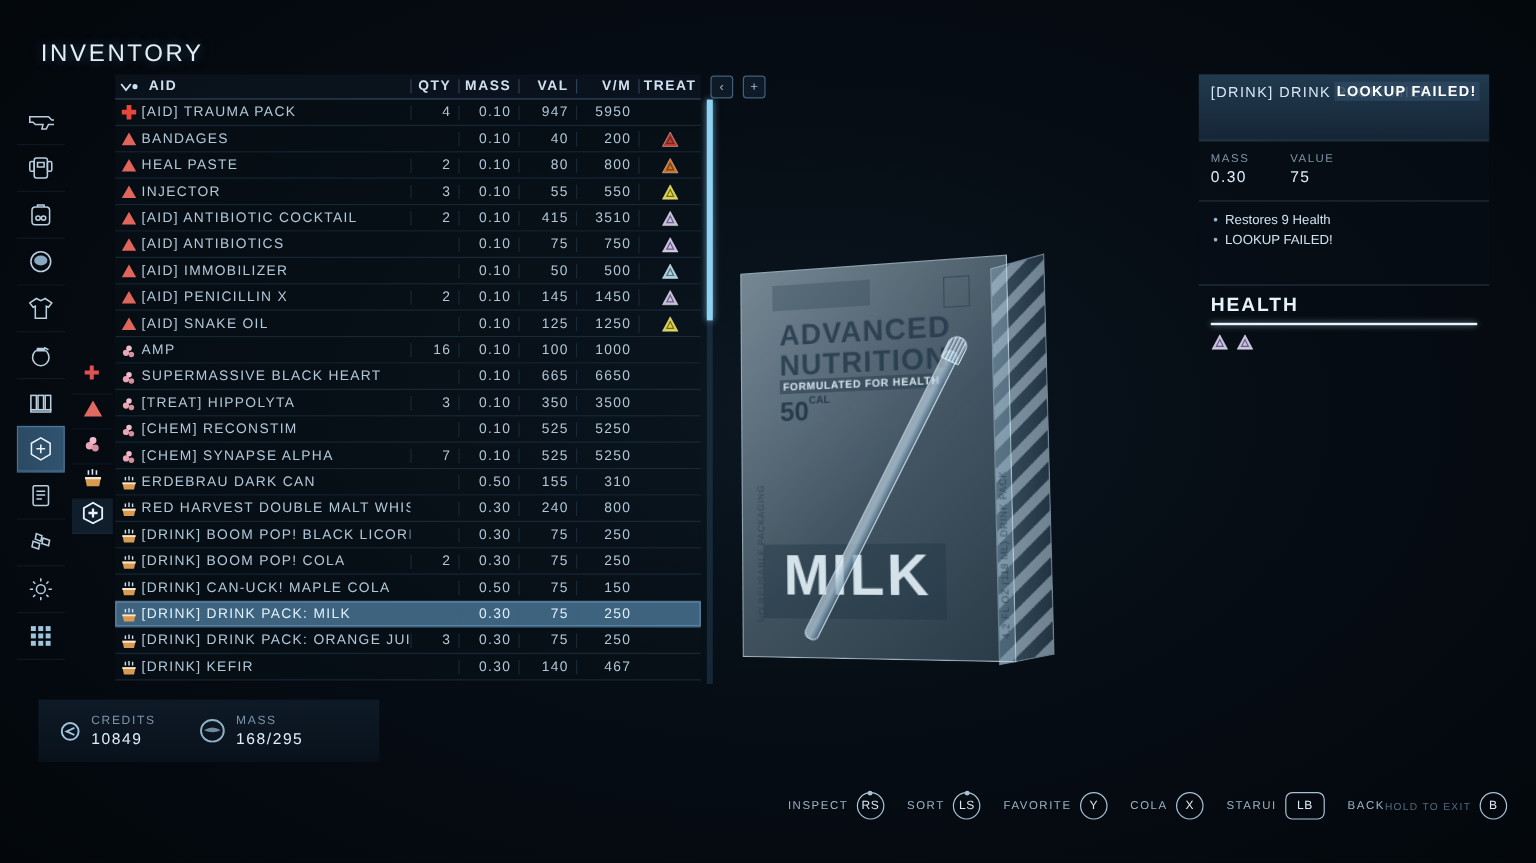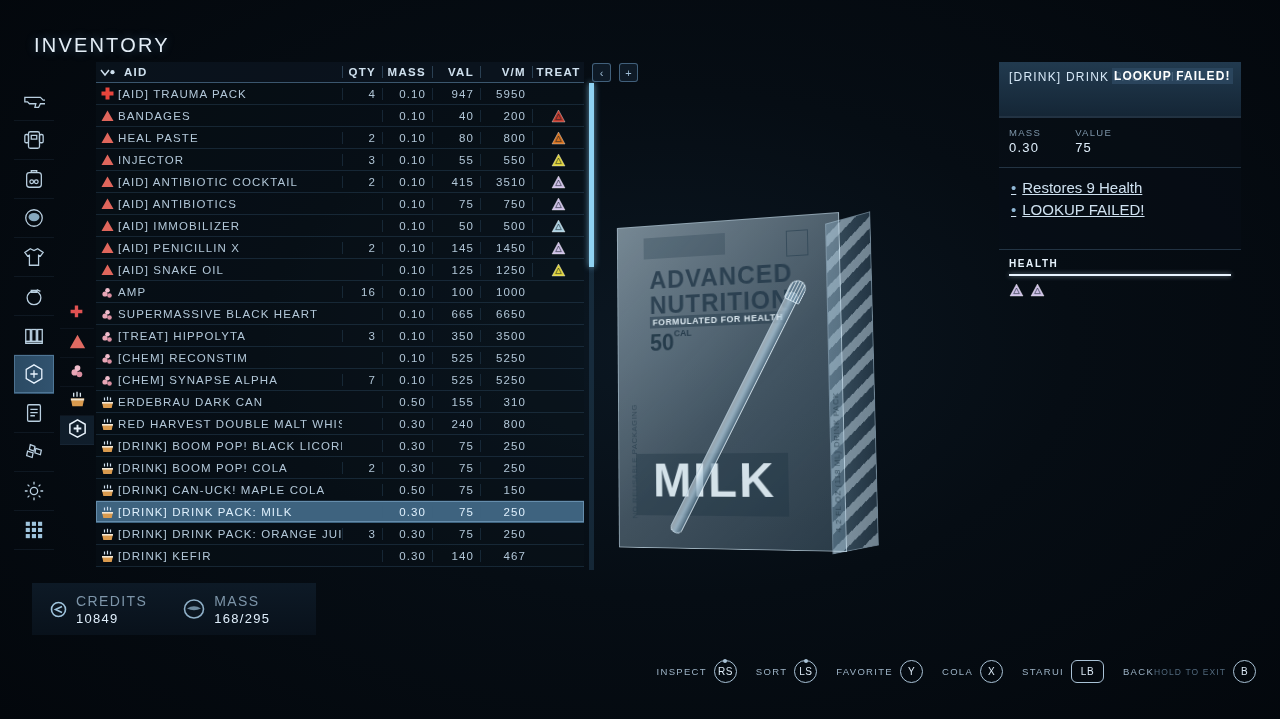--- a/index.html
+++ b/index.html
@@ -232,37 +232,37 @@
   .d-sep { height:1px; background: rgba(110,155,195,.28); }
   #d-desc {
     padding:10px 10px 22px 10px; font-size:11.5px; line-height:1.42;
     color:#9fb6c9; background:rgba(8,16,24,.55); min-height:62px;
   }
   #d-stats { display:flex; padding:9px 10px 12px 10px; background:rgba(8,16,24,.45); }
   .stat { margin-right:34px; }
   .stat-label { font-size:9.5px; letter-spacing:1.3px; color:#7d95a9; }
   .stat-val { font-size:13px; letter-spacing:1.2px; color:#dfeefb; margin-top:2px; }
   #d-effects { padding:9px 10px 28px 12px; background:rgba(8,16,24,.40); }
-  .effect { font-size:15px; color:#cfe1f0; line-height:1.45;text-decoration:underline; }
+  .effect { font-size:11px; color:#cfe1f0; line-height:1.45; }
   .effect::before { content:"\2022"; color:#8fb6d4; margin-right:6px; }
   #d-resist { padding:8px 10px 12px 10px; }
-  #d-resist-label { font-size:10px; letter-spacing:1.6px; color:#e6f2fc; font-weight:700; }
+  #d-resist-label { font-size:16px; letter-spacing:1.6px; color:#e6f2fc; font-weight:700; }
   #d-resist-bar { height:2px; background:#e8f4ff; margin-top:5px; box-shadow:0 0 5px rgba(200,230,250,.6); }
   #d-resist-icons { display:flex; gap:6px; margin-top:7px; }
 
   
   #bottom-left {
     position:absolute; left:32px; top:583px;
     width:284px; height:52px;
     background: linear-gradient(180deg, rgba(14,27,40,.92), rgba(9,18,28,.92));
     display:flex; align-items:center;
   }
   .bl-block { display:flex; align-items:center; }
   .bl-text { margin-left:9px; }
-  .bl-label { font-size:14px; letter-spacing:1.4px; color:#7d95a9; }
+  .bl-label { font-size:10px; letter-spacing:1.4px; color:#7d95a9; }
   .bl-val { font-size:13px; letter-spacing:1.3px; color:#dfeefb; margin-top:2px; }
   #credits-block { margin-left:18px; }
   #mass-block { margin-left:36px; }
 
   
   #hints {
     position:absolute; right:24px; top:660px;
     display:flex; align-items:center; gap:19px;
   }
   .hint { display:flex; align-items:center; gap:7px; }

